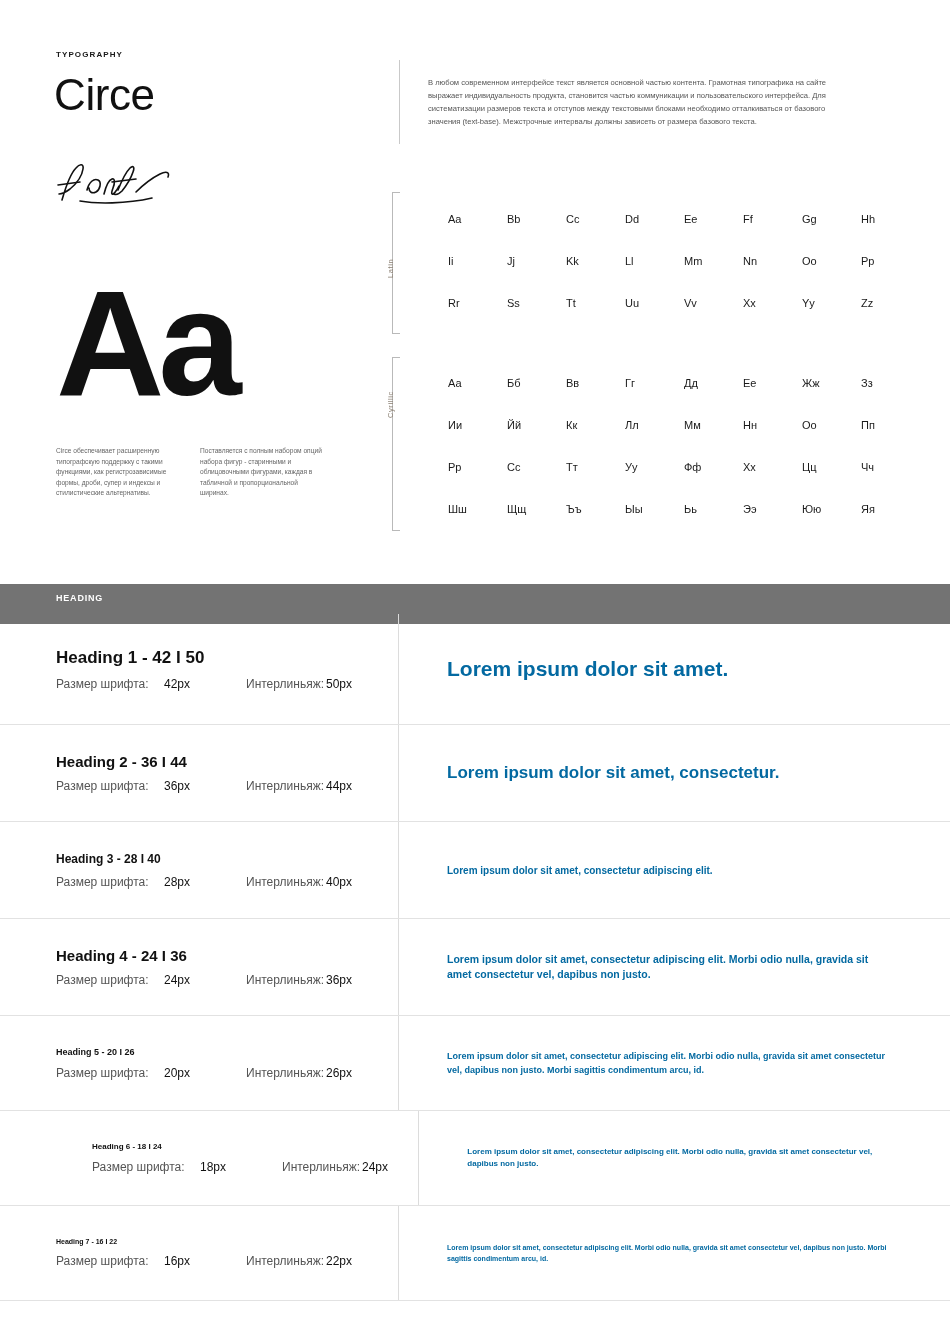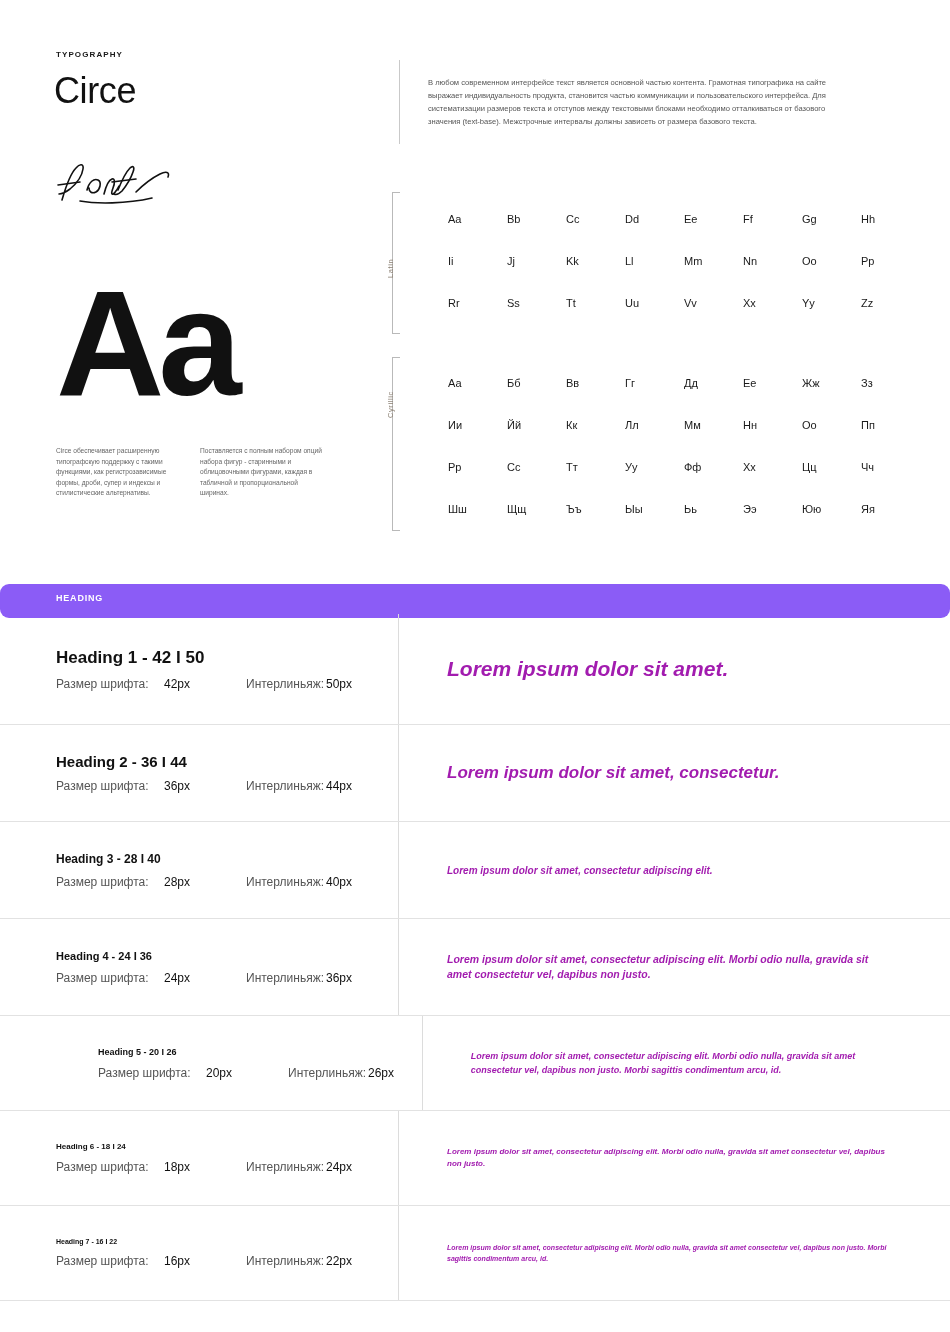--- a/index.html
+++ b/index.html
@@ -32,21 +32,21 @@
     top: 50px;
     font-size: 8px;
     font-weight: bold;
     letter-spacing: 1.1px;
     color: #1a1a1a;
   }
   .font-name {
     position: absolute;
     left: 54px;
     top: 70px;
-    font-size: 36px;
+    font-size: 44px;
     font-weight: normal;
     letter-spacing: -0.4px;
     color: #111;
   }
   .script-word {
     position: absolute;
     left: 56px;
     top: 160px;
     width: 120px;
     height: 46px;
@@ -128,23 +128,22 @@
     line-height: 42px;
     text-align: left;
   }
 
   
   .heading-bar {
     position: absolute;
     left: 0;
     top: 584px;
     width: 950px;
-    height: 34px;
-    background: #8b5cf6;
-    border-radius: 9px;
+    height: 40px;
+    background: #737373;
   }
   .heading-bar span {
     position: absolute;
     left: 56px;
     top: 9px;
     font-size: 9px;
     font-weight: bold;
     letter-spacing: 0.8px;
     color: #fff;
   }
@@ -190,22 +189,21 @@
     font-size: 12px;
     color: #555;
   }
   .metrics .lbl { color: #555; }
   .metrics .val { color: #111; font-weight: normal; }
   .m1 { width: 108px; }
   .m1v { width: 82px; }
   .m2 { width: 80px; }
   .sample {
     font-weight: bold;
-    color: #a21caf;
-    font-style: italic;
+    color: #0369a1;
   }
 </style>
 </head>
 <body>
 
 <div class="page">
 
   <div class="top">
 
     <div class="eyebrow">TYPOGRAPHY</div>
@@ -348,62 +346,62 @@
             <div class="lbl m2">Интерлиньяж:</div>
             <div class="val">40px</div>
           </div>
         </div>
         <div class="row-right">
           <div class="sample" style="font-size: 10px; line-height: 19px;">Lorem ipsum dolor sit amet, consectetur adipiscing elit.</div>
         </div>
       </div>
       <div class="row" style="height: 97px;">
         <div class="row-left">
-          <div class="row-title" style="font-size: 11px;">Heading 4 - 24 I 36</div>
+          <div class="row-title" style="font-size: 15px;">Heading 4 - 24 I 36</div>
           <div class="metrics">
             <div class="lbl m1">Размер шрифта:</div>
             <div class="val m1v">24px</div>
             <div class="lbl m2">Интерлиньяж:</div>
             <div class="val">36px</div>
           </div>
         </div>
         <div class="row-right">
           <div class="sample" style="font-size: 10.5px; line-height: 15px;">Lorem ipsum dolor sit amet, consectetur adipiscing elit. Morbi odio nulla, gravida sit amet consectetur vel, dapibus non justo.</div>
         </div>
       </div>
-      <div class="row" style="height: 95px; padding-left: 42px;">
+      <div class="row" style="height: 95px;">
         <div class="row-left">
           <div class="row-title" style="font-size: 9px;">Heading 5 - 20 I 26</div>
           <div class="metrics">
             <div class="lbl m1">Размер шрифта:</div>
             <div class="val m1v">20px</div>
             <div class="lbl m2">Интерлиньяж:</div>
             <div class="val">26px</div>
           </div>
         </div>
         <div class="row-right">
           <div class="sample" style="font-size: 9px; line-height: 14px;">Lorem ipsum dolor sit amet, consectetur adipiscing elit. Morbi odio nulla, gravida sit amet consectetur vel, dapibus non justo. Morbi sagittis condimentum arcu, id.</div>
         </div>
       </div>
+      <div class="row" style="height: 95px; padding-left: 36px;">
+        <div class="row-left">
+          <div class="row-title" style="font-size: 8px;">Heading 6 - 18 I 24</div>
+          <div class="metrics">
+            <div class="lbl m1">Размер шрифта:</div>
+            <div class="val m1v">18px</div>
+            <div class="lbl m2">Интерлиньяж:</div>
+            <div class="val">24px</div>
+          </div>
+        </div>
+        <div class="row-right">
+          <div class="sample" style="font-size: 8px; line-height: 12.5px;">Lorem ipsum dolor sit amet, consectetur adipiscing elit. Morbi odio nulla, gravida sit amet consectetur vel, dapibus non justo.</div>
+        </div>
+      </div>
       <div class="row" style="height: 95px;">
         <div class="row-left">
-          <div class="row-title" style="font-size: 8px;">Heading 6 - 18 I 24</div>
-          <div class="metrics">
-            <div class="lbl m1">Размер шрифта:</div>
-            <div class="val m1v">18px</div>
-            <div class="lbl m2">Интерлиньяж:</div>
-            <div class="val">24px</div>
-          </div>
-        </div>
-        <div class="row-right">
-          <div class="sample" style="font-size: 8px; line-height: 12.5px;">Lorem ipsum dolor sit amet, consectetur adipiscing elit. Morbi odio nulla, gravida sit amet consectetur vel, dapibus non justo.</div>
-        </div>
-      </div>
-      <div class="row" style="height: 95px;">
-        <div class="row-left">
           <div class="row-title" style="font-size: 7px;">Heading 7 - 16 I 22</div>
           <div class="metrics">
             <div class="lbl m1">Размер шрифта:</div>
             <div class="val m1v">16px</div>
             <div class="lbl m2">Интерлиньяж:</div>
             <div class="val">22px</div>
           </div>
         </div>
         <div class="row-right">
           <div class="sample" style="font-size: 7px; line-height: 11px;">Lorem ipsum dolor sit amet, consectetur adipiscing elit. Morbi odio nulla, gravida sit amet consectetur vel, dapibus non justo. Morbi sagittis condimentum arcu, id.</div>

